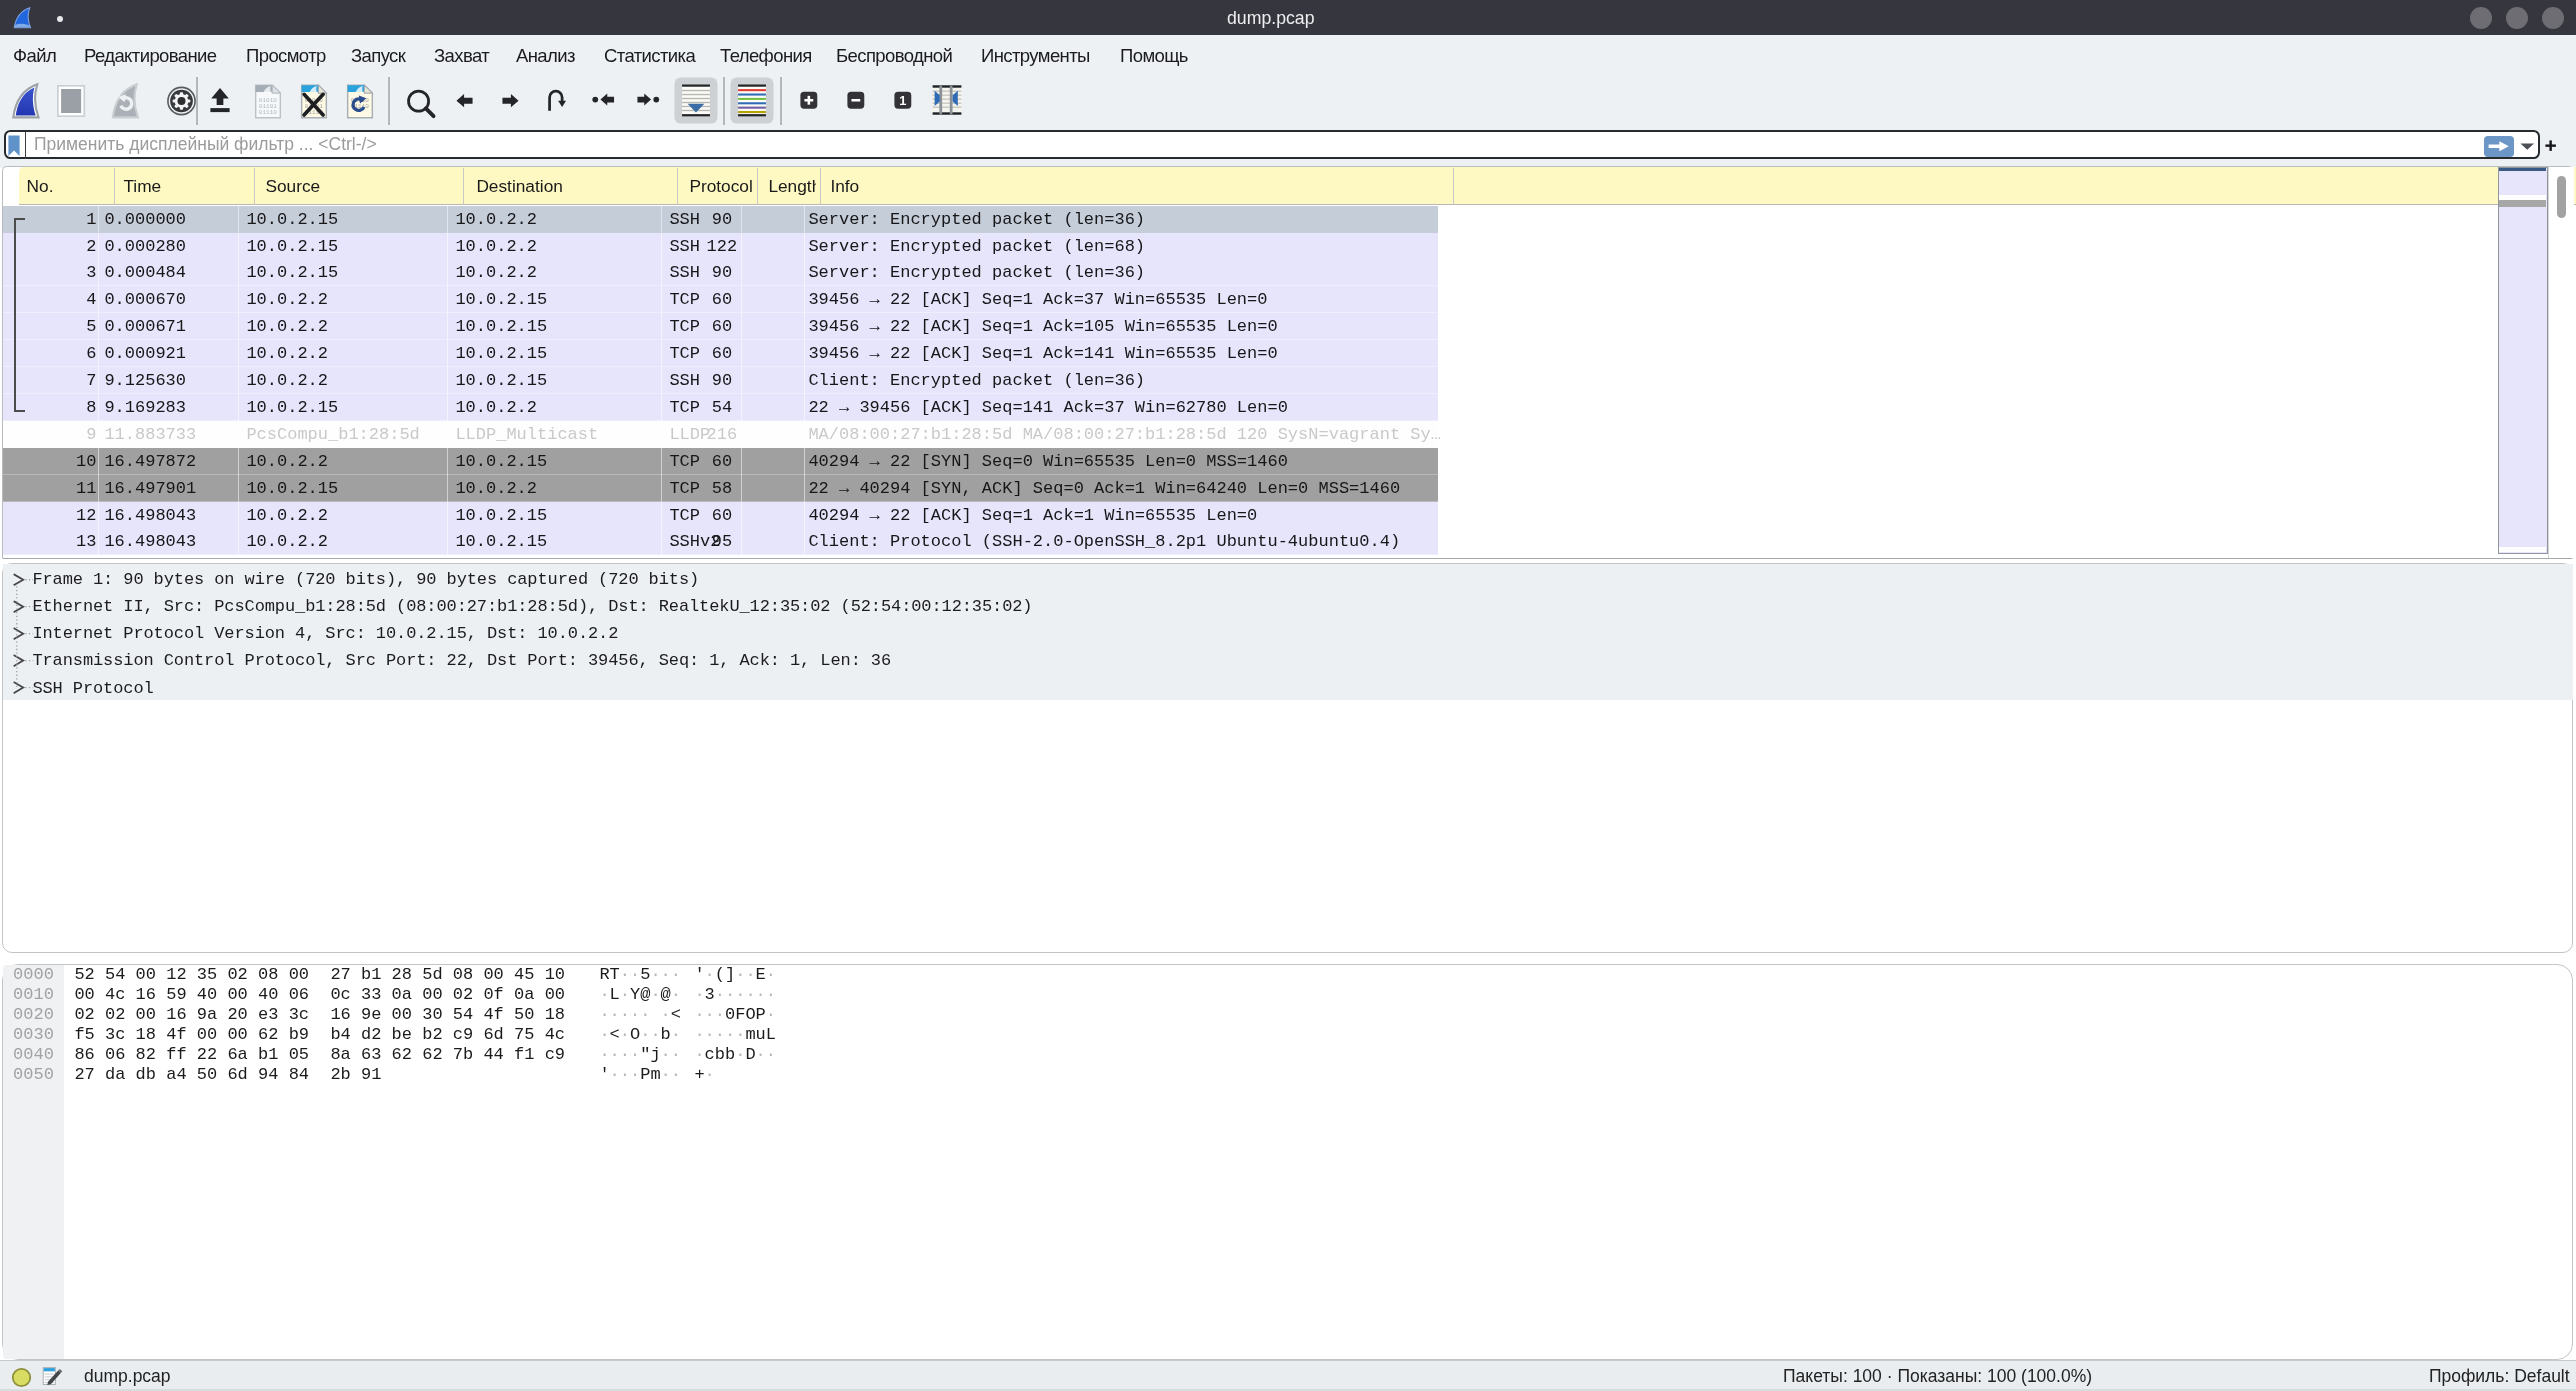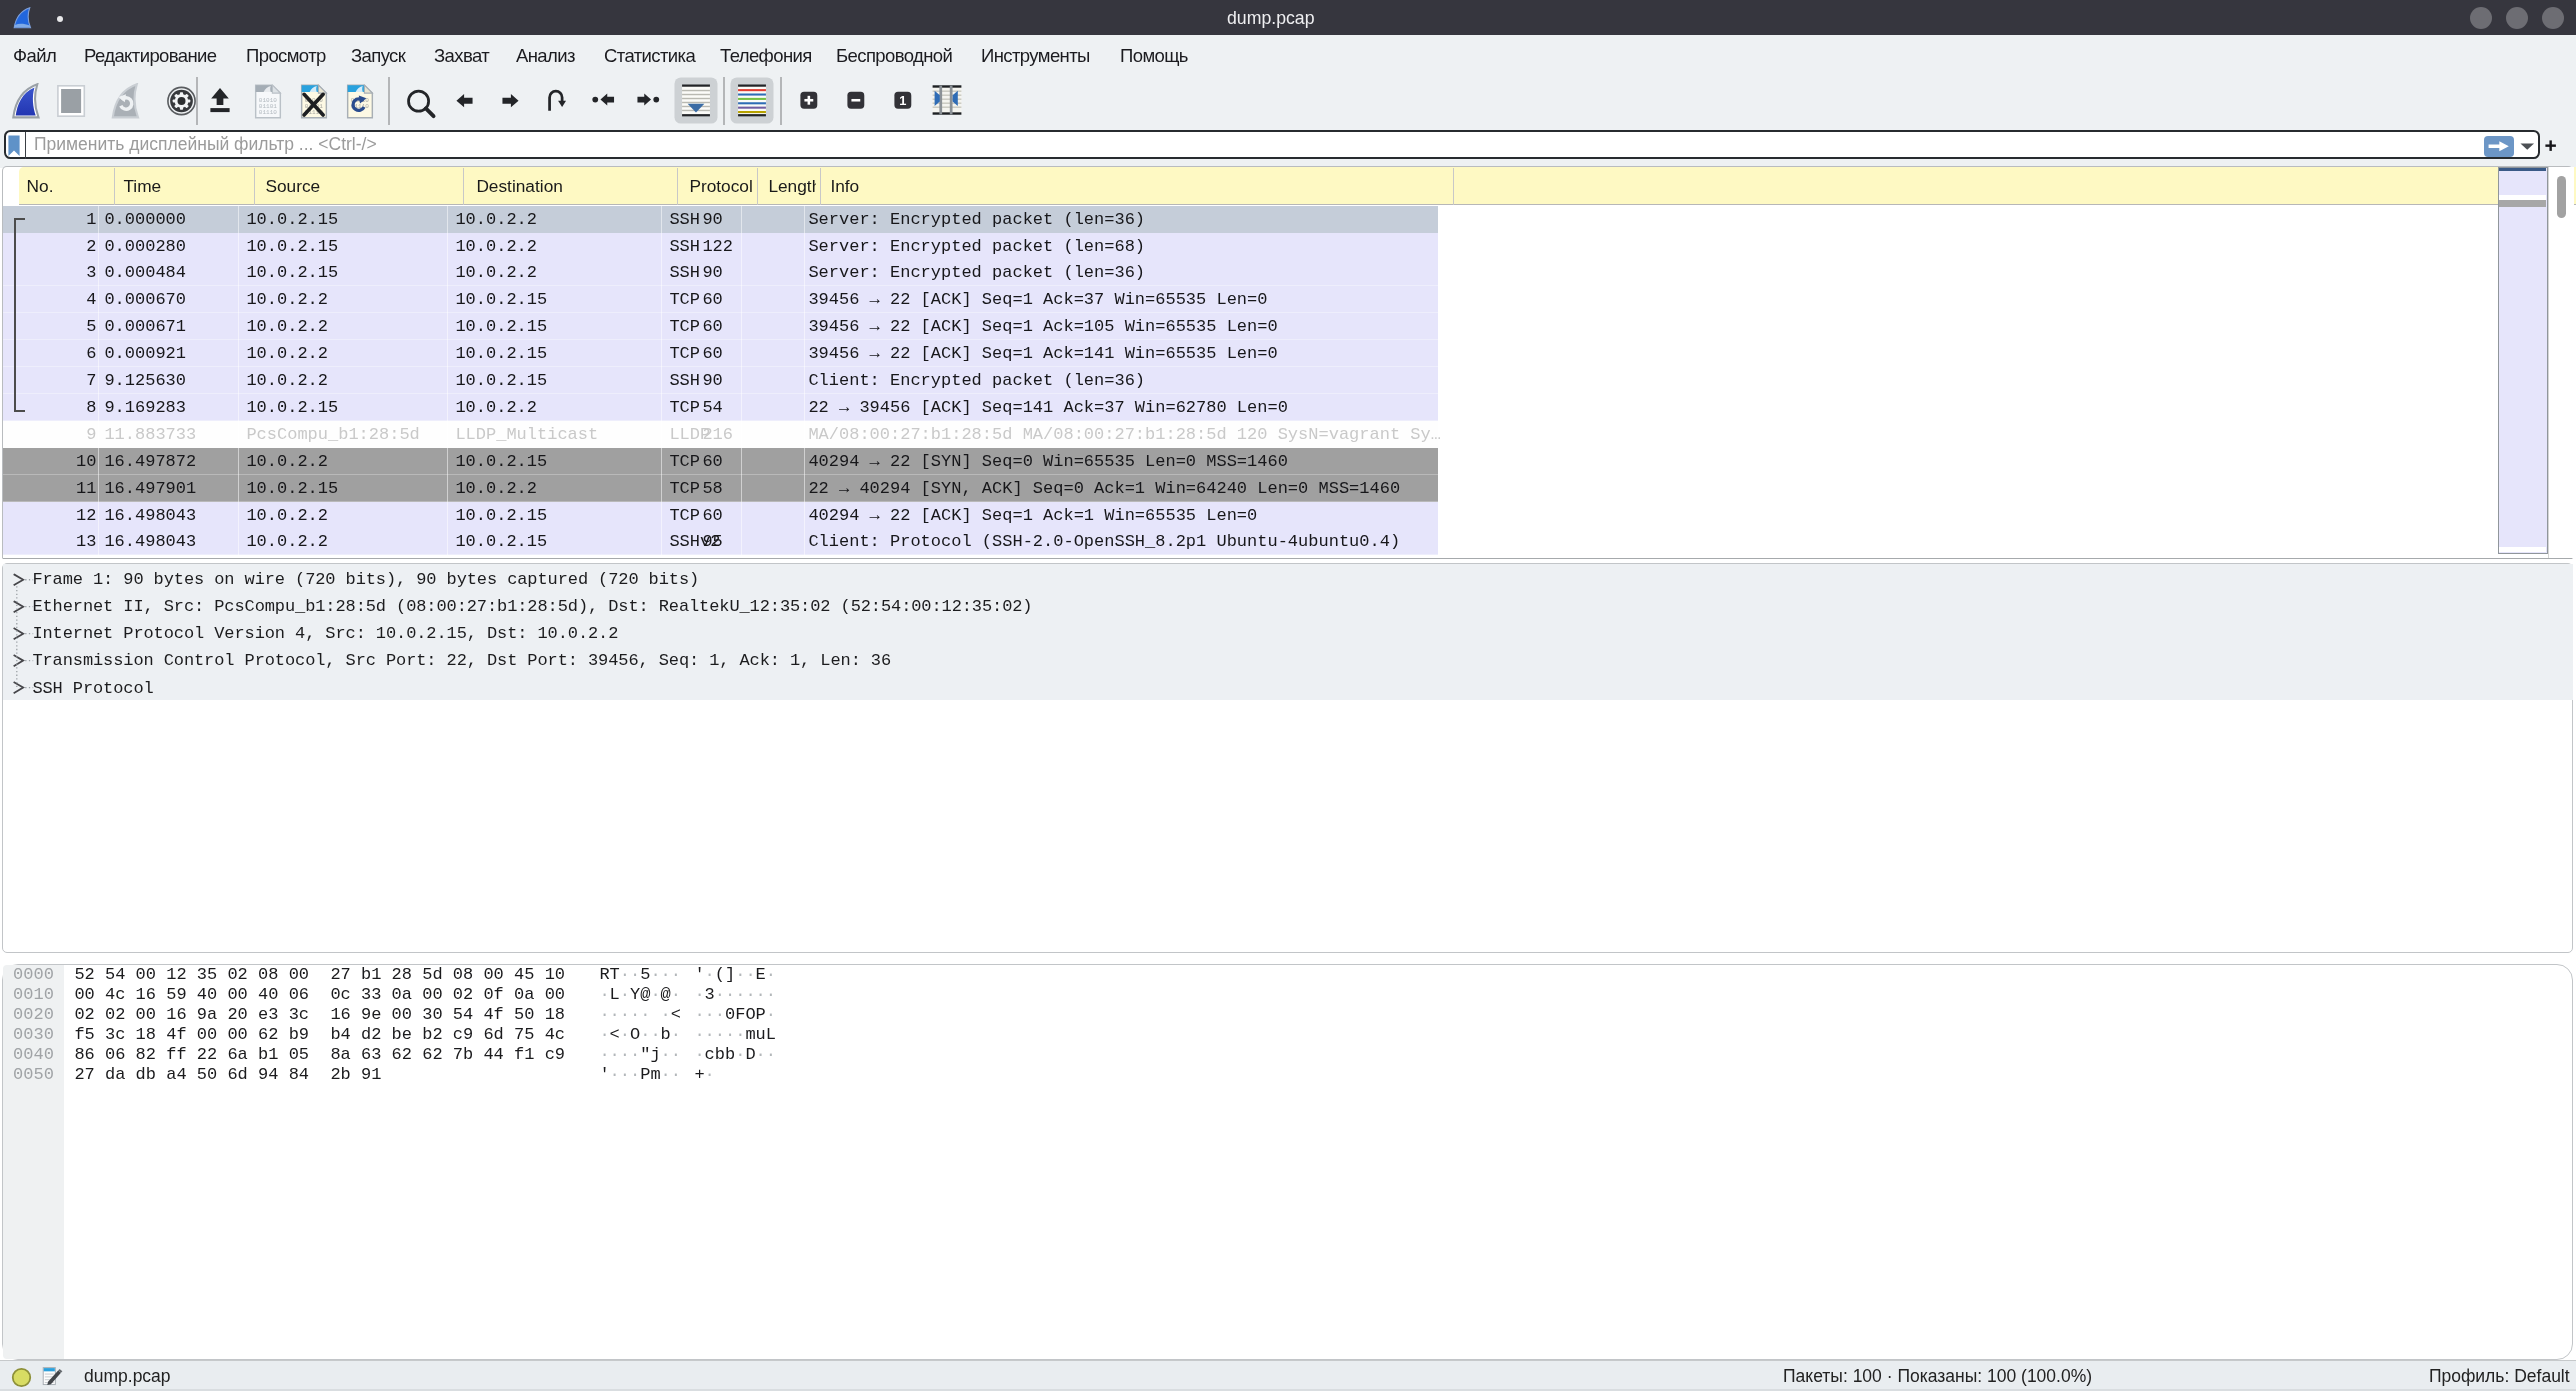--- a/index.html
+++ b/index.html
@@ -26,24 +26,24 @@
 .prow span{position:absolute;top:0;height:27px}
 .r-sel{background:#c5cdd9}
 .r-lav{background:#e6e5fb;box-shadow:inset 0 -0.8px 0 rgba(255,255,255,0.45)}
 .r-wht{background:#fefefe;color:#c9c9c9}
 .r-gry{background:#a0a0a0;box-shadow:inset 0 -0.8px 0 rgba(255,255,255,0.35)}
 .cno{left:0;width:93px;text-align:right}
 .ctm{left:101px}
 .csrc{left:243px}
 .cdst{left:452px}
 .cpr{left:666px}
-.cln{left:699px;width:109px;text-align:left}
+.cln{left:664px;width:109px;text-align:center}
 .cin{left:805px}
 
-#dpane{position:absolute;left:2.4px;top:563px;width:2571px;height:390px;background:#ffffff;border:0.8px solid #c2c5c8;border-radius:5px}
+#dpane{position:absolute;left:2.4px;top:563px;width:2571px;height:390px;background:#ffffff;border:0.8px solid #c2c5c8;border-radius:10px}
 #drows{position:absolute;left:0;top:0;width:2570px;height:136px;background:#edf0f3}
 .drow{position:absolute;left:29px;height:27px;line-height:27px;font-family:"Liberation Mono",monospace;font-size:17px;letter-spacing:-0.1px;color:#1c1c1e;white-space:pre}
 
 #hpane{position:absolute;left:2.4px;top:964px;width:2571px;height:396px;background:#ffffff;border:0.8px solid #c2c5c8;border-radius:16px}
 #hgutter{position:absolute;left:0;top:0;width:61px;height:394px;background:#eff1f2;border-radius:4px 0 0 4px}
 .hxoff{position:absolute;left:9.7px;font-family:"Liberation Mono",monospace;font-size:17px;color:#a0a3a6;line-height:20px;height:20px}
 .hx b{font-weight:normal;color:#b3b7ba}
 .hx{position:absolute;font-family:"Liberation Mono",monospace;font-size:17px;color:#1b1b1d;line-height:20px;height:20px;white-space:pre}
 
 #statusbar{position:absolute;left:0;top:1360px;width:2576px;height:31px;background:#e9edf0;border-top:1.2px solid #c6c9cb;font-size:17.5px;color:#222}

